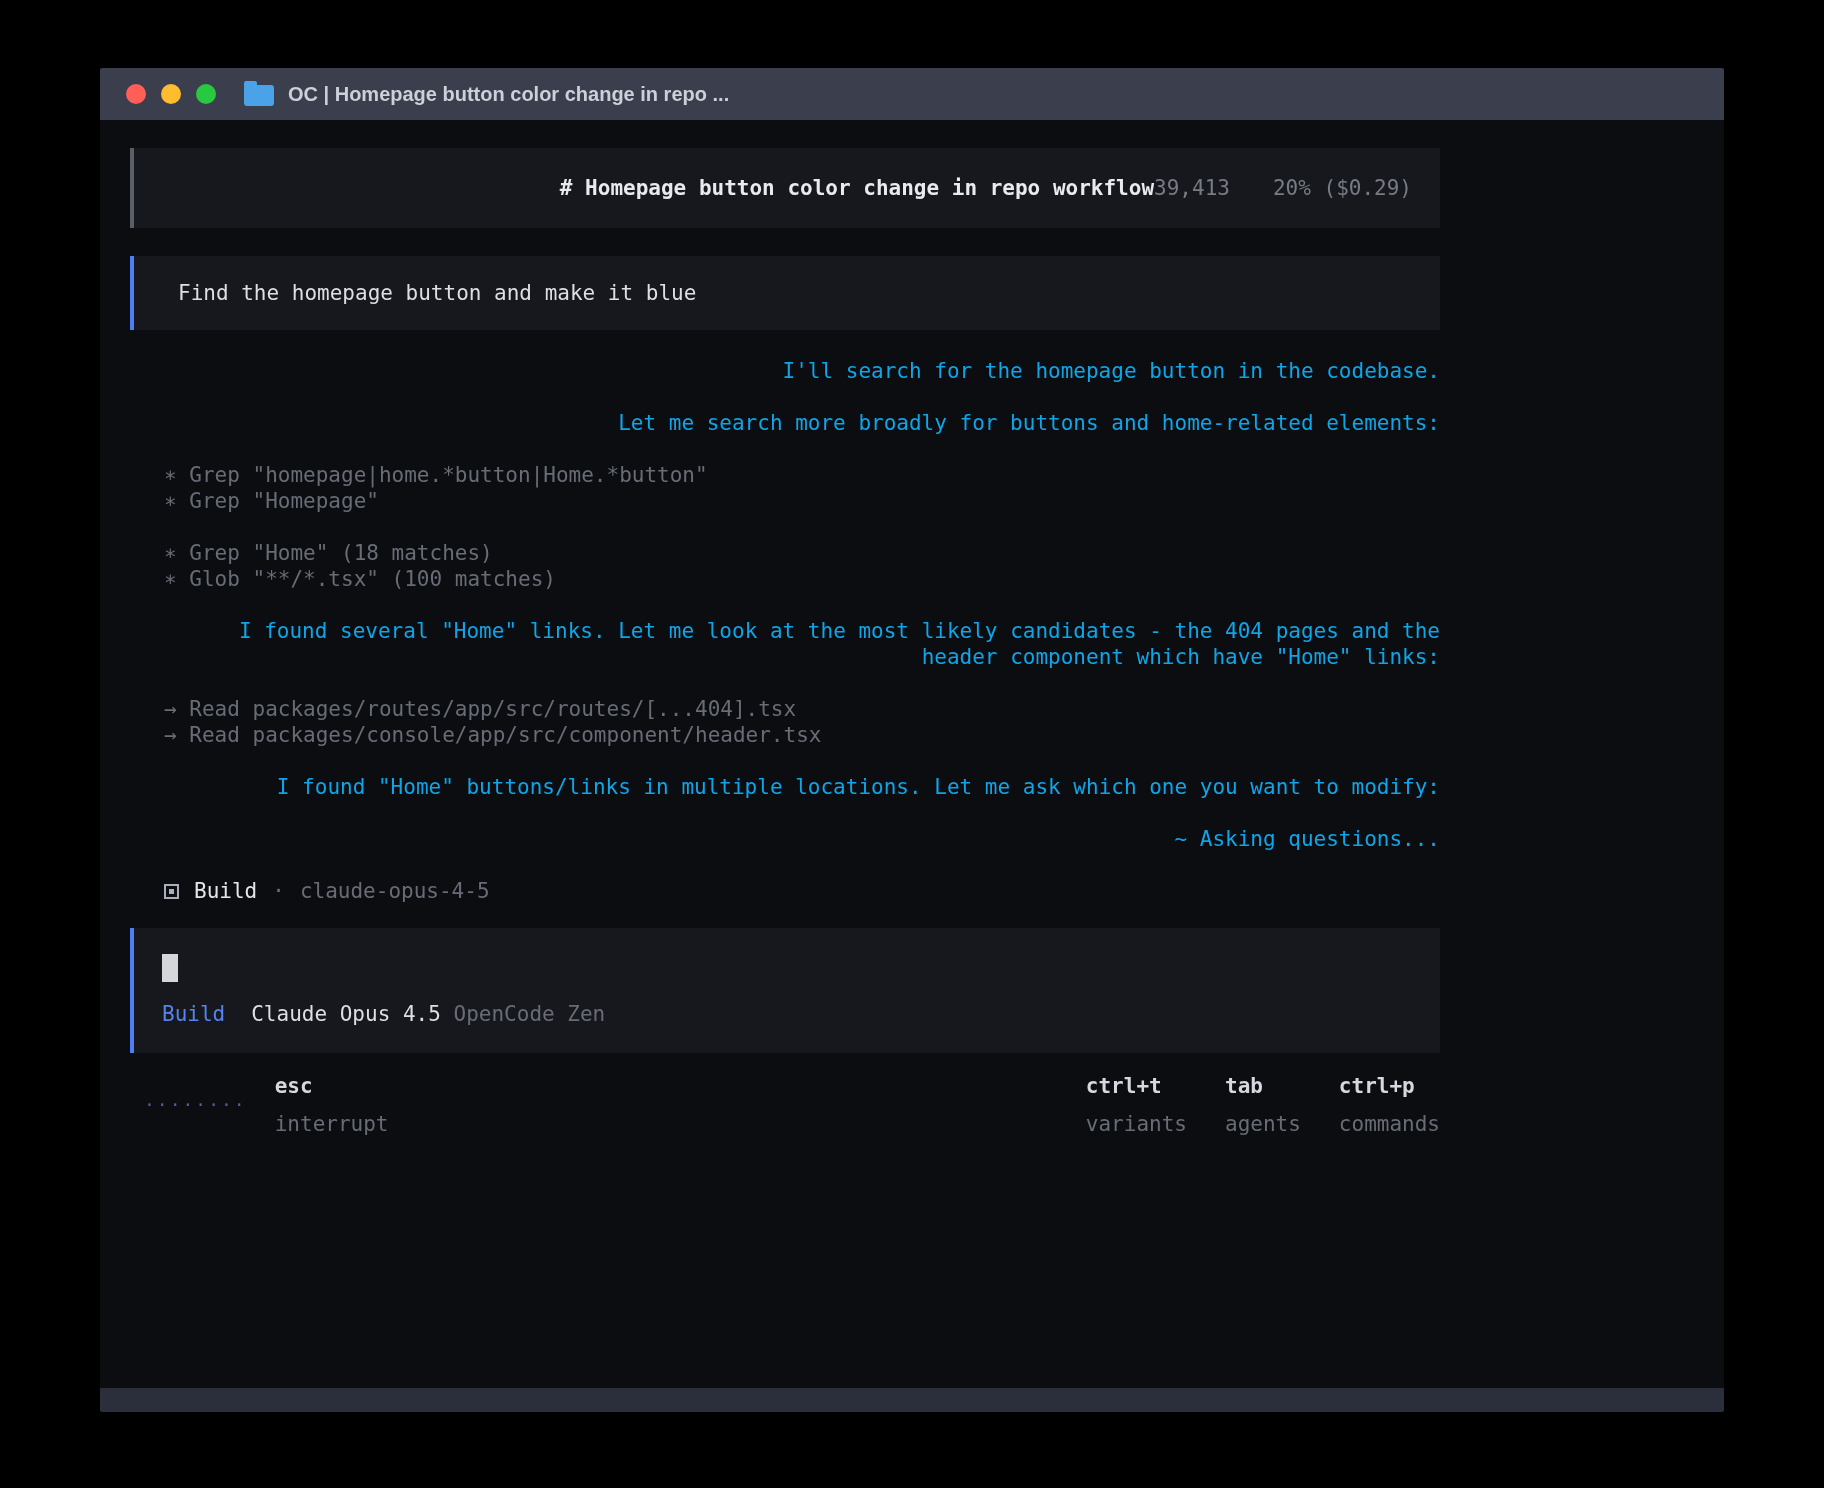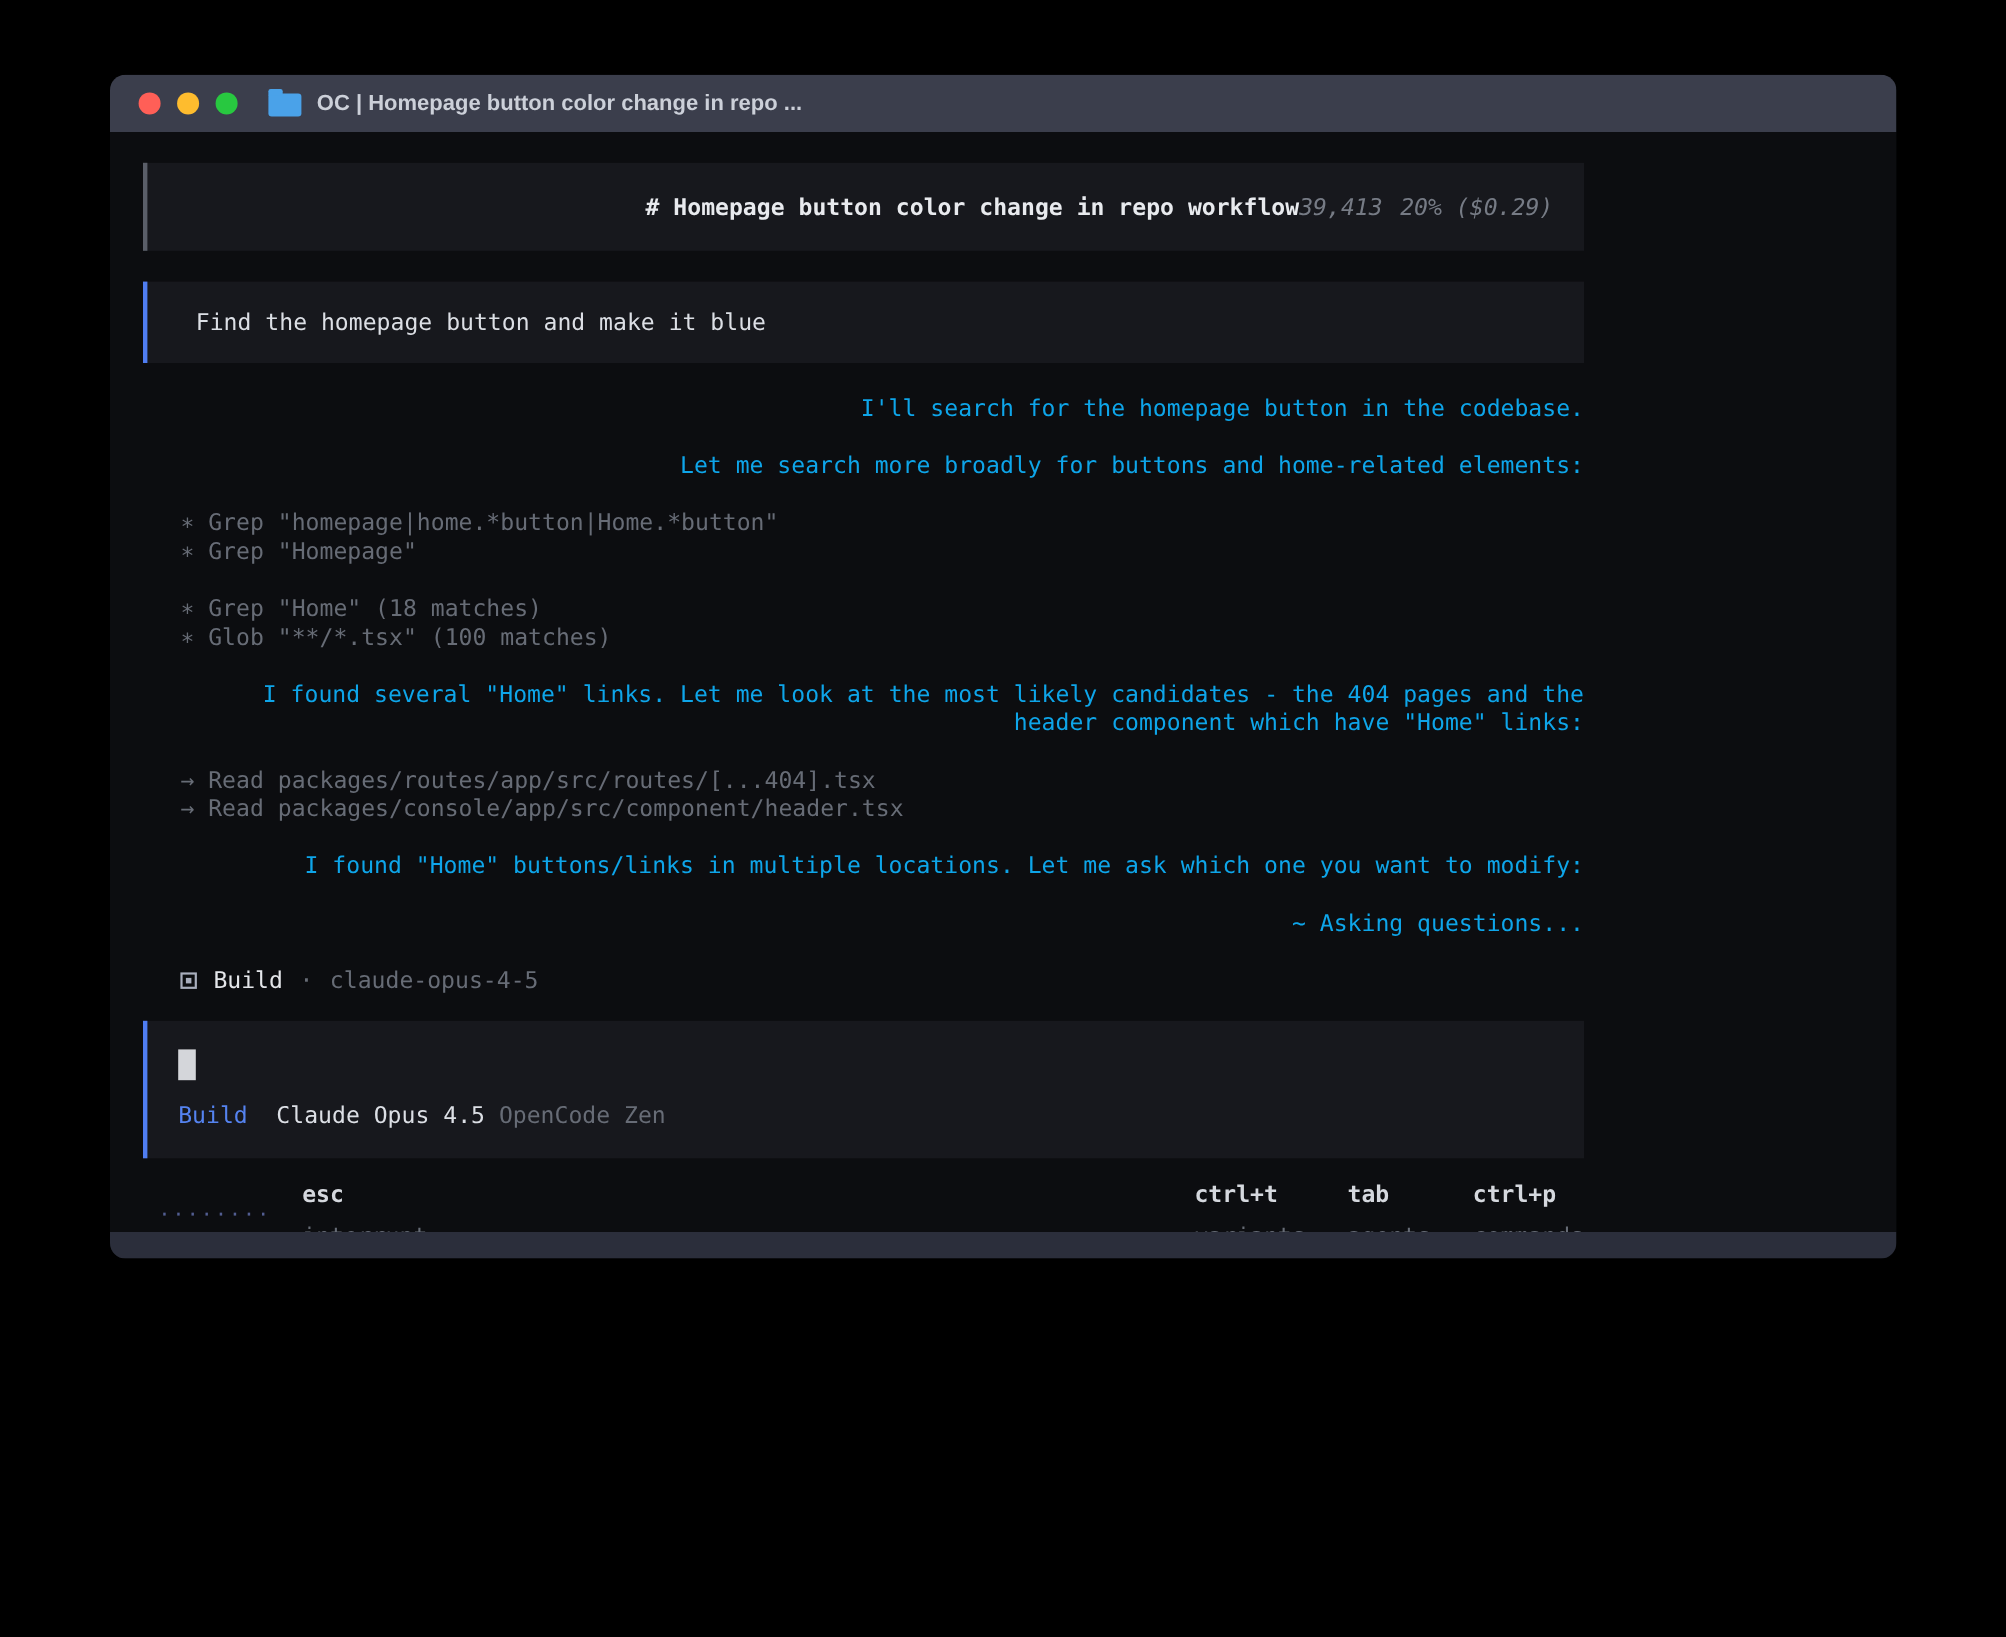--- a/index.html
+++ b/index.html
@@ -3,24 +3,24 @@
 <meta charset="utf-8">
 <style>
   * { margin: 0; padding: 0; box-sizing: border-box; }
   body {
     width: 1824px; height: 1488px;
     background: #000;
     overflow: hidden;
     font-family: "DejaVu Sans Mono", monospace;
   }
   .window {
-    width: 1624px; height: 1076px;
+    width: 1624px; height: 1344px;
     margin: 68px auto 0;
     background: #0c0d10;
-    border-radius: 14px;
+    border-radius: 2px;
     overflow: hidden;
     display: flex; flex-direction: column;
     box-shadow: 0 20px 60px rgba(0,0,0,0.8);
   }
   .titlebar {
     height: 52px; flex-shrink: 0;
     background: #3b3e4c;
     display: flex; align-items: center;
     padding: 0 26px;
   }
@@ -57,21 +57,21 @@
     width: 1310px;
     background: #17181d;
     border-left: 4px solid #5a5e68;
   }
   .header-box {
     padding: 27px 28px;
     display: flex; justify-content: flex-end; align-items: center;
     margin-bottom: 28px;
   }
   .header-title { font-weight: 700; color: #e8eaee; }
-  .header-stats { color: #767b85; display: flex; gap: 16px; font-style: italic; }
+  .header-stats { color: #767b85; display: flex; gap: 43px; }
   .user-box {
     border-left-color: #4f7df2;
     padding: 24px 44px;
     margin-bottom: 28px;
     color: #dcdfe5;
   }
   .block { margin-bottom: 26px; max-width: 1276px; }
   .block.paragraph, .block.status { color: #0ea5e9; text-align: right; }
   .tool-line { color: #676c76; white-space: pre; }
   .agent-line {

